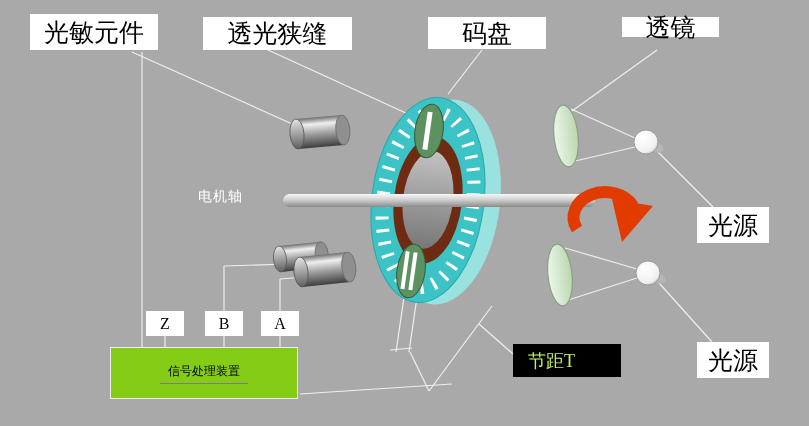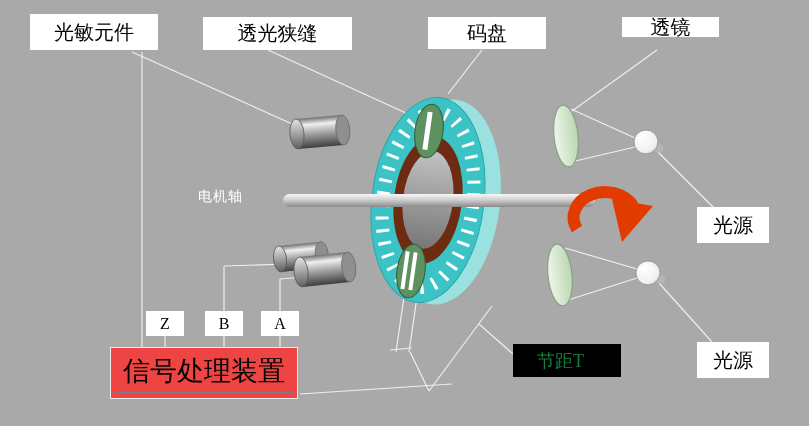--- a/index.html
+++ b/index.html
@@ -9,37 +9,37 @@
     background:#a9a9a9;
     overflow:hidden;
     font-family:"Liberation Serif","DejaVu Sans",serif;
   }
   .stage svg{position:absolute;left:0;top:0;}
   .lbl{
     position:absolute;
     background:#ffffff;
     color:#000000;
     display:flex;align-items:center;justify-content:center;
-    font-size:20px;
+    font-size:25px;
     white-space:nowrap;
     box-sizing:border-box;
   }
   .lbl-small{font-size:16px;}
   .lbl-pitch{
-    background:#000000;color:#15803d;
-    justify-content:flex-start;padding-left:24px;font-size:18px;
+    background:#000000;color:#bef264;
+    justify-content:flex-start;padding-left:15px;font-size:18px;
   }
   .lbl-plain{
     position:absolute;background:transparent;color:#ffffff;
     font-size:14px;white-space:nowrap;letter-spacing:1px;
   }
   .lbl-signal{
-    background:#ef4444;
+    background:#84cc16;
     border:1px solid #ededed;
-    font-size:27px;
+    font-size:12px;
   }
   .lbl-signal span{
     border-bottom:1px solid #7d7d7d;
     padding:0 8px 3px 8px;
   }
 </style>
 </head>
 <body>
 
 <div class="stage">

